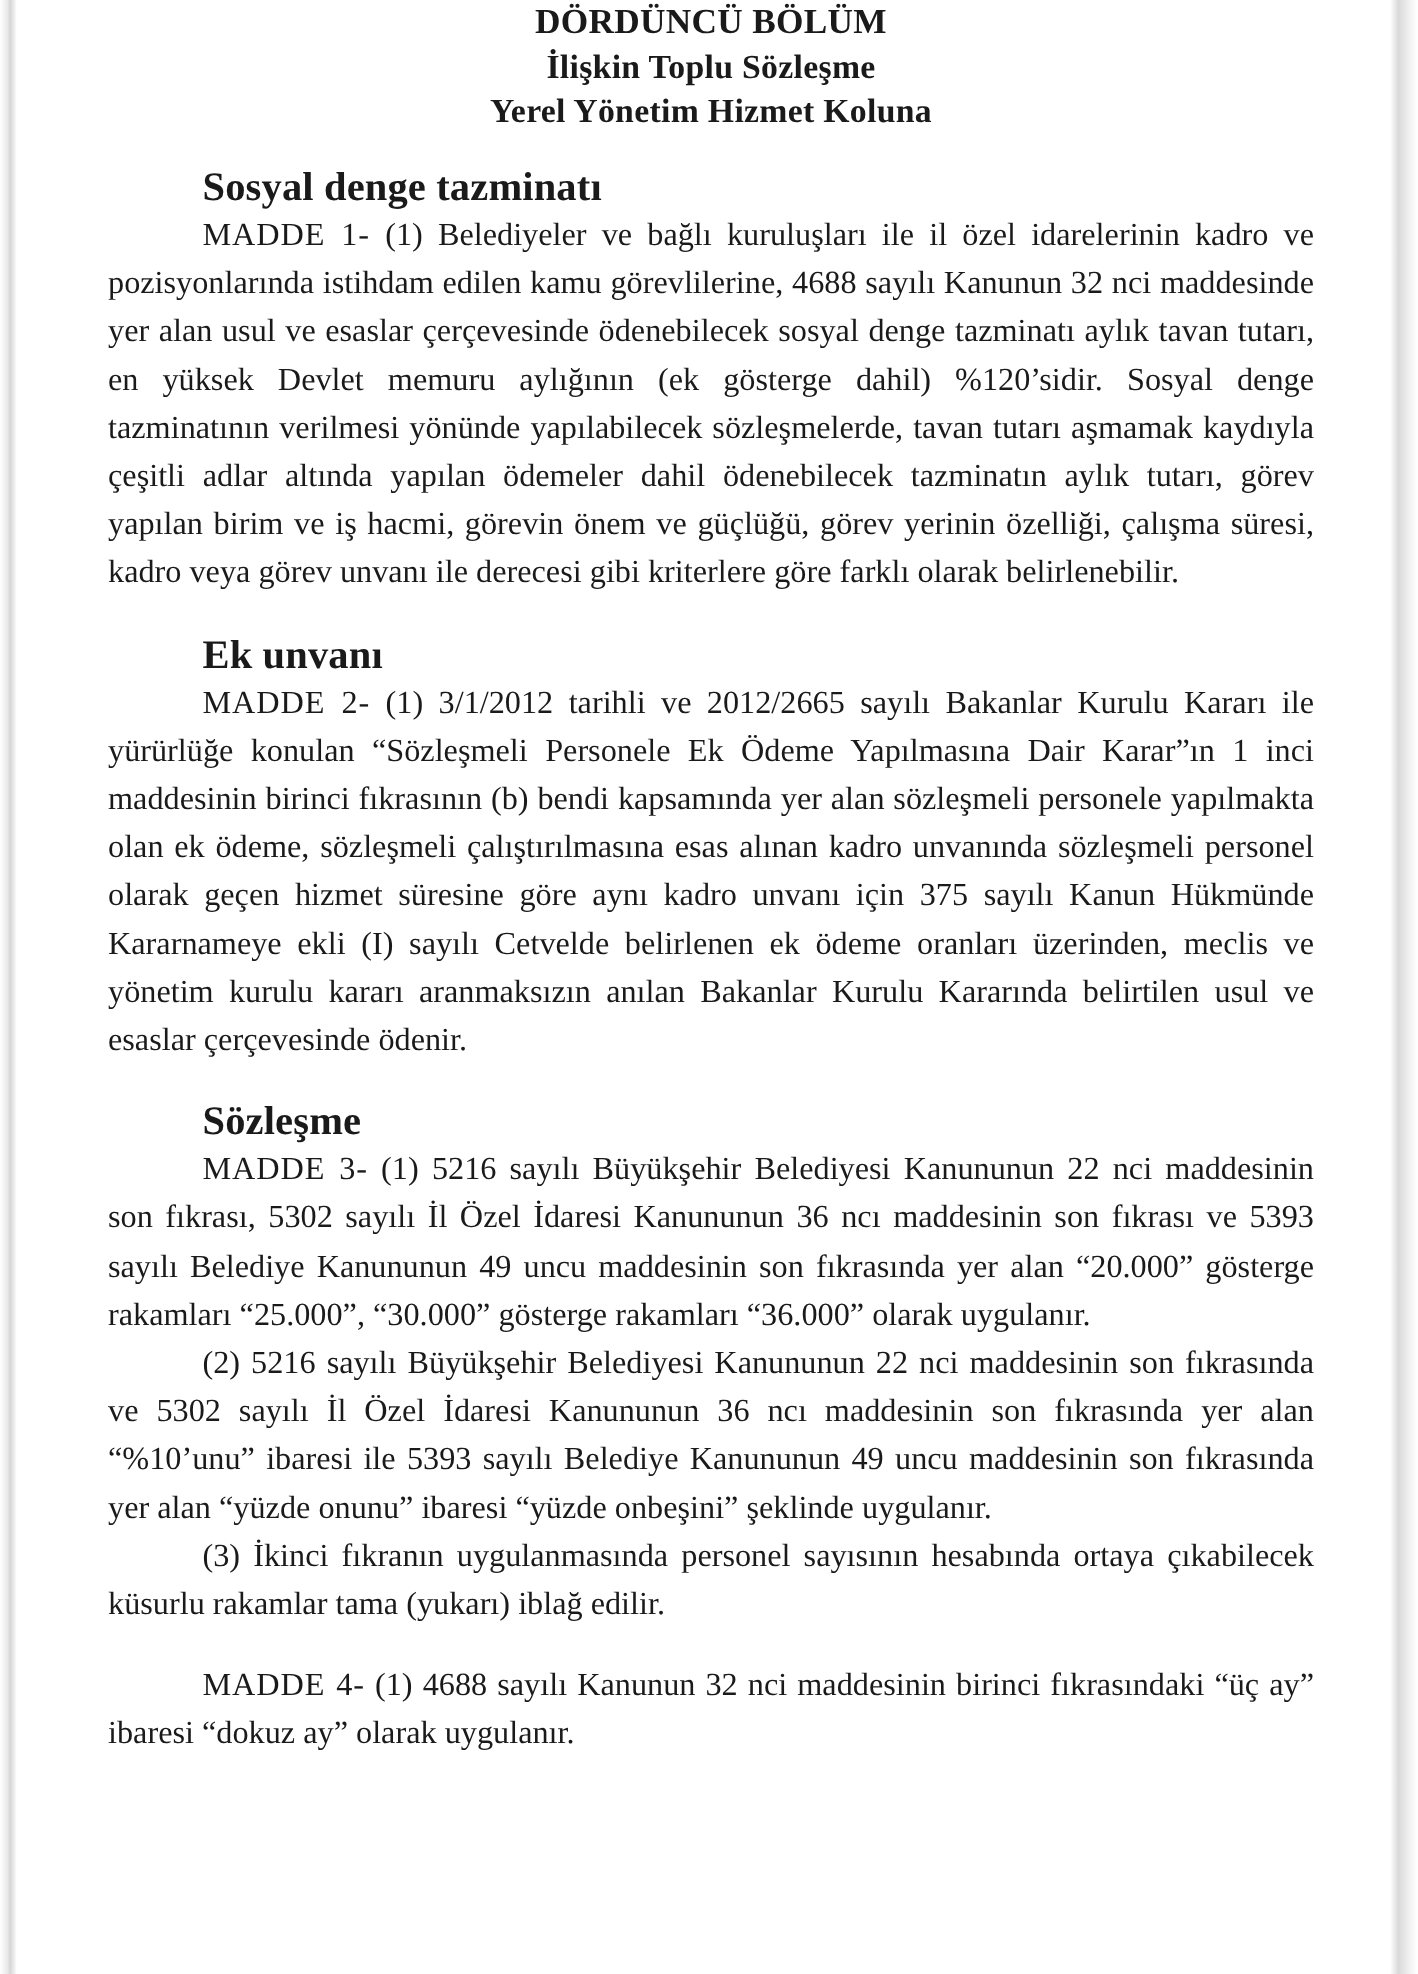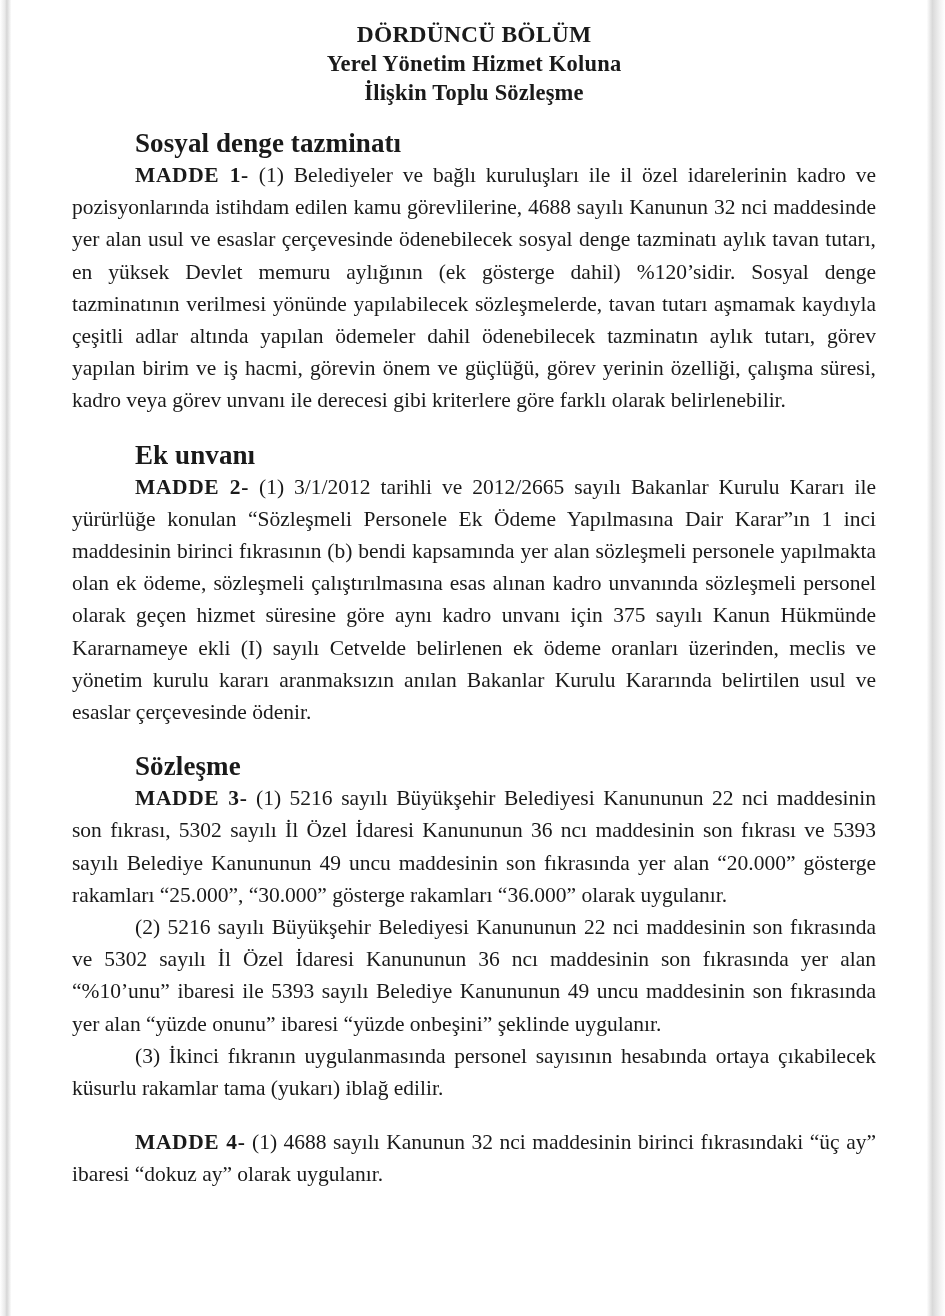--- a/index.html
+++ b/index.html
@@ -42,21 +42,21 @@
     background: linear-gradient(to left, #ffffff 0%, #f1f1f1 30%, #d9d9d9 70%, #fdfdfd 100%);
     pointer-events: none;
   }
 
   
   .text-column {
     position: absolute;
     left: 72px;
     top: 0;
     width: 804px;
-    padding-top: 20px;
+    padding-top: 1px;
     box-sizing: border-box;
   }
 
   
   .chapter-heading {
     text-align: center;
     font-weight: bold;
     font-size: 22.5px;
     line-height: 29px;
     letter-spacing: 0.2px;
@@ -89,41 +89,41 @@
     text-align: justify;
     text-justify: inter-word;
     text-indent: 63px;
     margin: 0;
     -webkit-hyphens: none;
     hyphens: none;
   }
 
   
   .madde {
-    font-weight: bold;
+    font-weight: normal;
     letter-spacing: 0.6px;
   }
 
   
   .article > p.para + p.para { margin-top: 0; }
 </style>
 </head>
 <body>
 
 <div class="page">
 
   <div class="scan-edge-left"></div>
   <div class="scan-edge-right"></div>
 
   <div class="text-column">
 
     <div class="chapter-heading">
       <span class="line line-1">DÖRDÜNCÜ BÖLÜM</span>
+      <span class="line line-3">İlişkin Toplu Sözleşme</span>
       <span class="line line-2">Yerel Yönetim Hizmet Koluna</span>
-      <span class="line line-3">İlişkin Toplu Sözleşme</span>
     </div>
 
     <div id="articles-container">
         <div class="article">
           <div class="article-title">Sosyal denge tazminatı</div>
           <p class="para"><span class="madde">MADDE 1-</span><span> (1) Belediyeler ve bağlı kuruluşları ile il özel idarelerinin kadro ve pozisyonlarında istihdam edilen kamu görevlilerine, 4688 sayılı Kanunun 32 nci maddesinde yer alan usul ve esaslar çerçevesinde ödenebilecek sosyal denge tazminatı aylık tavan tutarı, en yüksek Devlet memuru aylığının (ek gösterge dahil) %120’sidir. Sosyal denge tazminatının verilmesi yönünde yapılabilecek sözleşmelerde, tavan tutarı aşmamak kaydıyla çeşitli adlar altında yapılan ödemeler dahil ödenebilecek tazminatın aylık tutarı, görev yapılan birim ve iş hacmi, görevin önem ve güçlüğü, görev yerinin özelliği, çalışma süresi, kadro veya görev unvanı ile derecesi gibi kriterlere göre farklı olarak belirlenebilir.</span></p>
         </div>
         <div class="article">
           <div class="article-title">Ek unvanı</div>
           <p class="para"><span class="madde">MADDE 2-</span><span> (1) 3/1/2012 tarihli ve 2012/2665 sayılı Bakanlar Kurulu Kararı ile yürürlüğe konulan “Sözleşmeli Personele Ek Ödeme Yapılmasına Dair Karar”ın 1 inci maddesinin birinci fıkrasının (b) bendi kapsamında yer alan sözleşmeli personele yapılmakta olan ek ödeme, sözleşmeli çalıştırılmasına esas alınan kadro unvanında sözleşmeli personel olarak geçen hizmet süresine göre aynı kadro unvanı için 375 sayılı Kanun Hükmünde Kararnameye ekli (I) sayılı Cetvelde belirlenen ek ödeme oranları üzerinden, meclis ve yönetim kurulu kararı aranmaksızın anılan Bakanlar Kurulu Kararında belirtilen usul ve esaslar çerçevesinde ödenir.</span></p>

